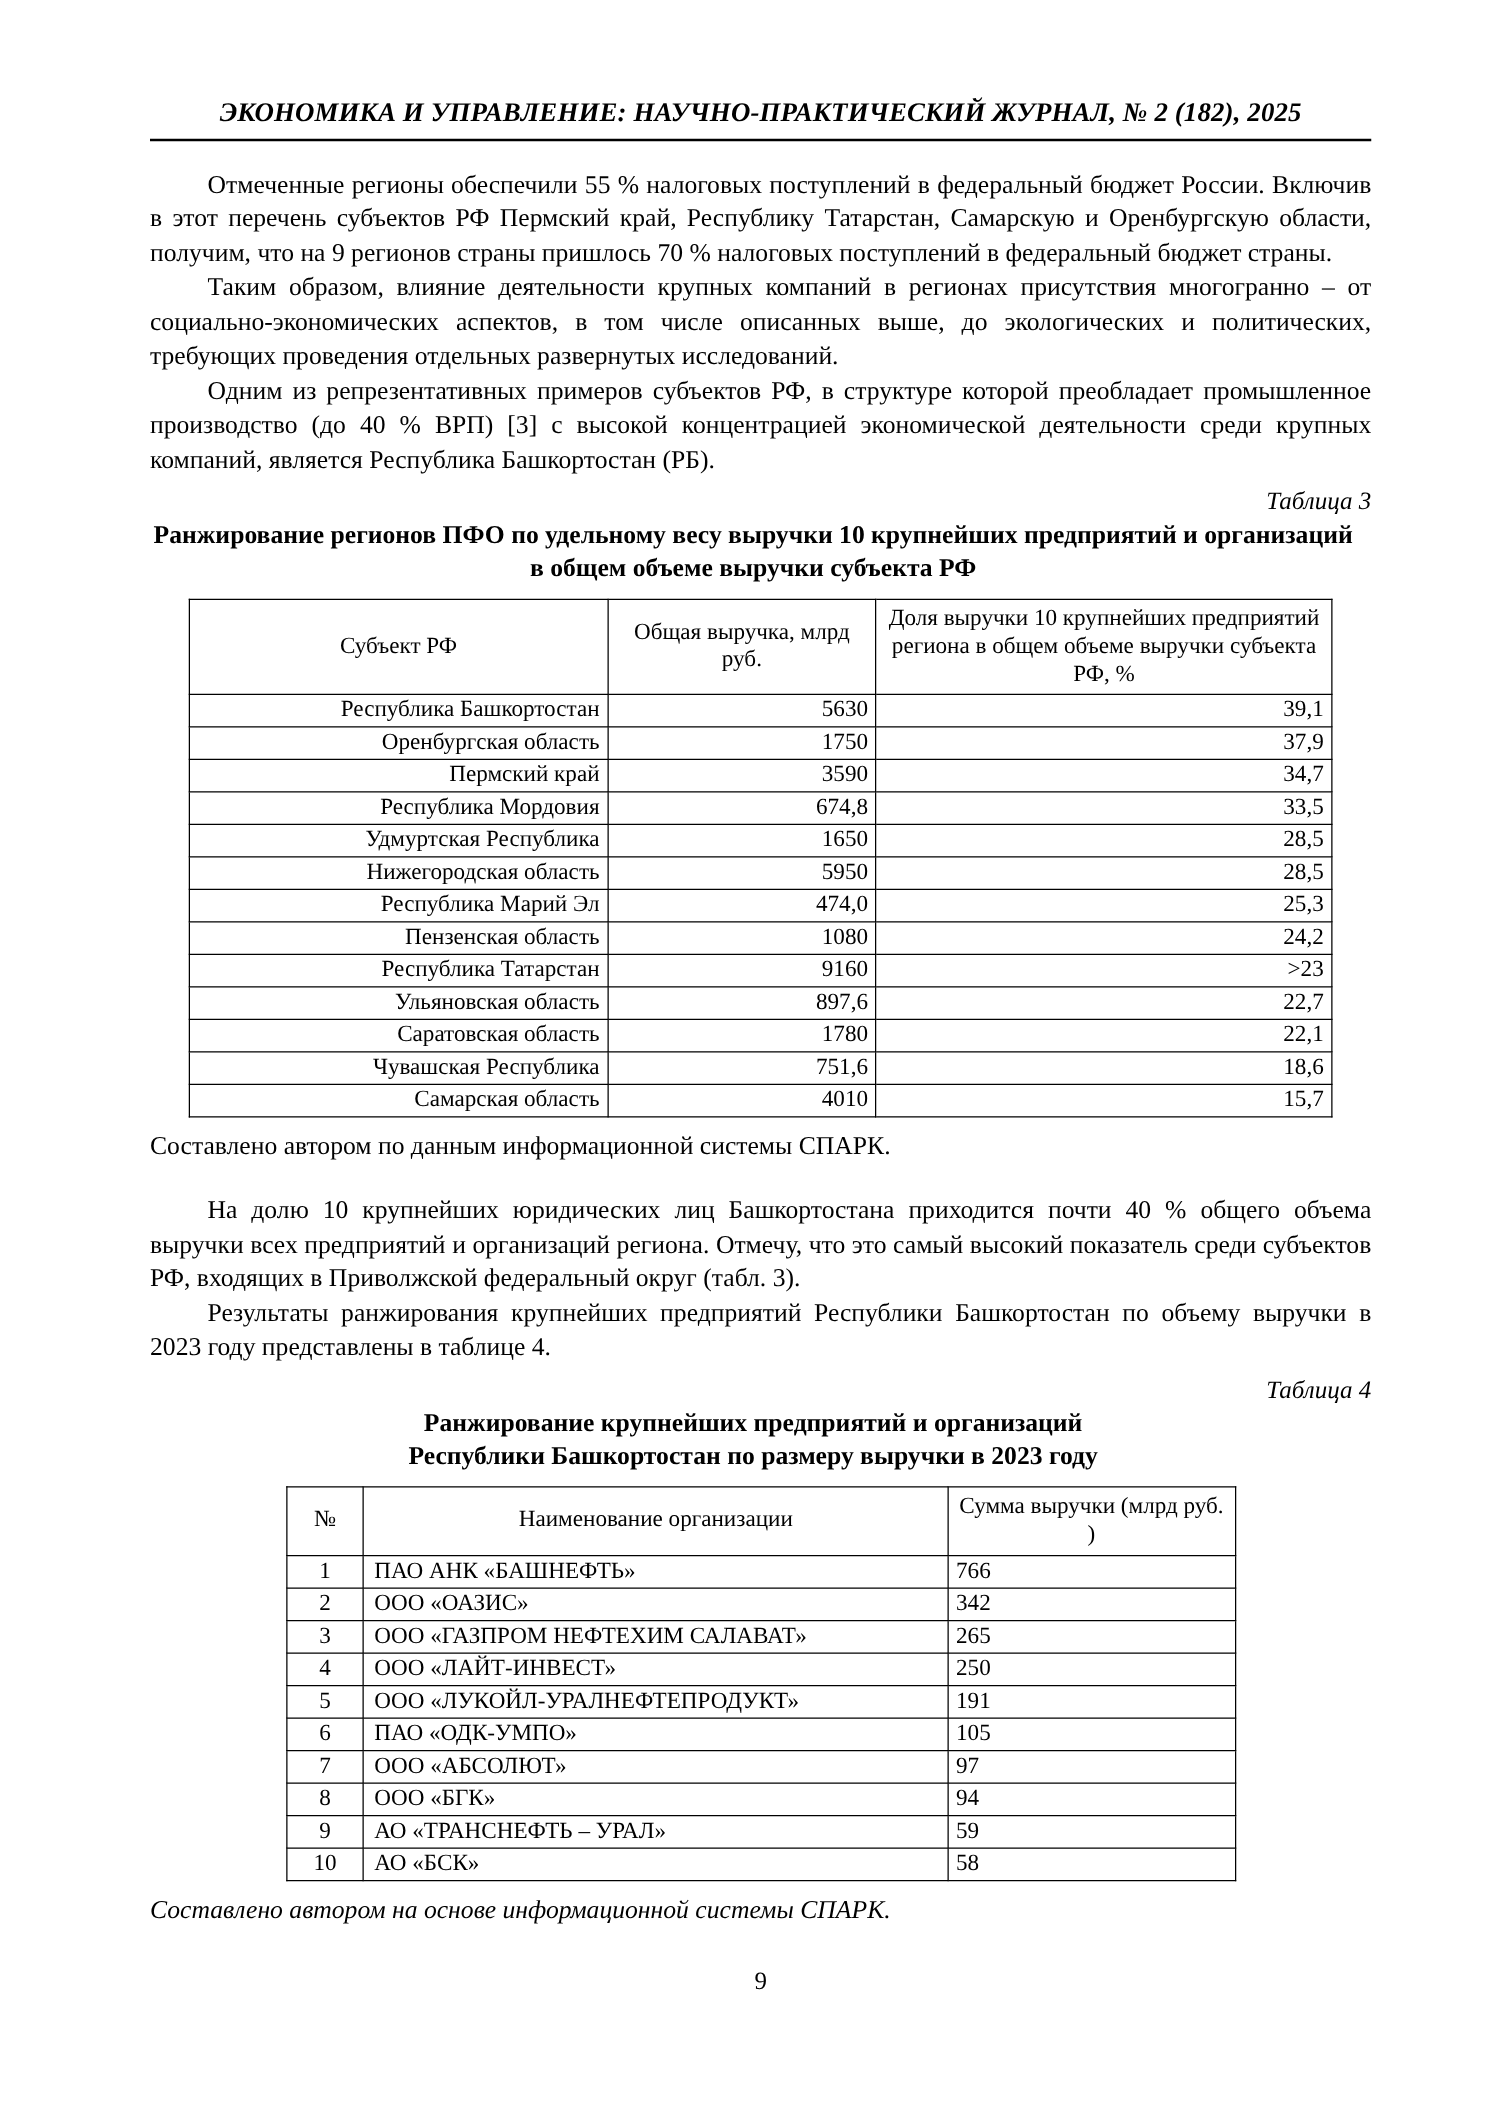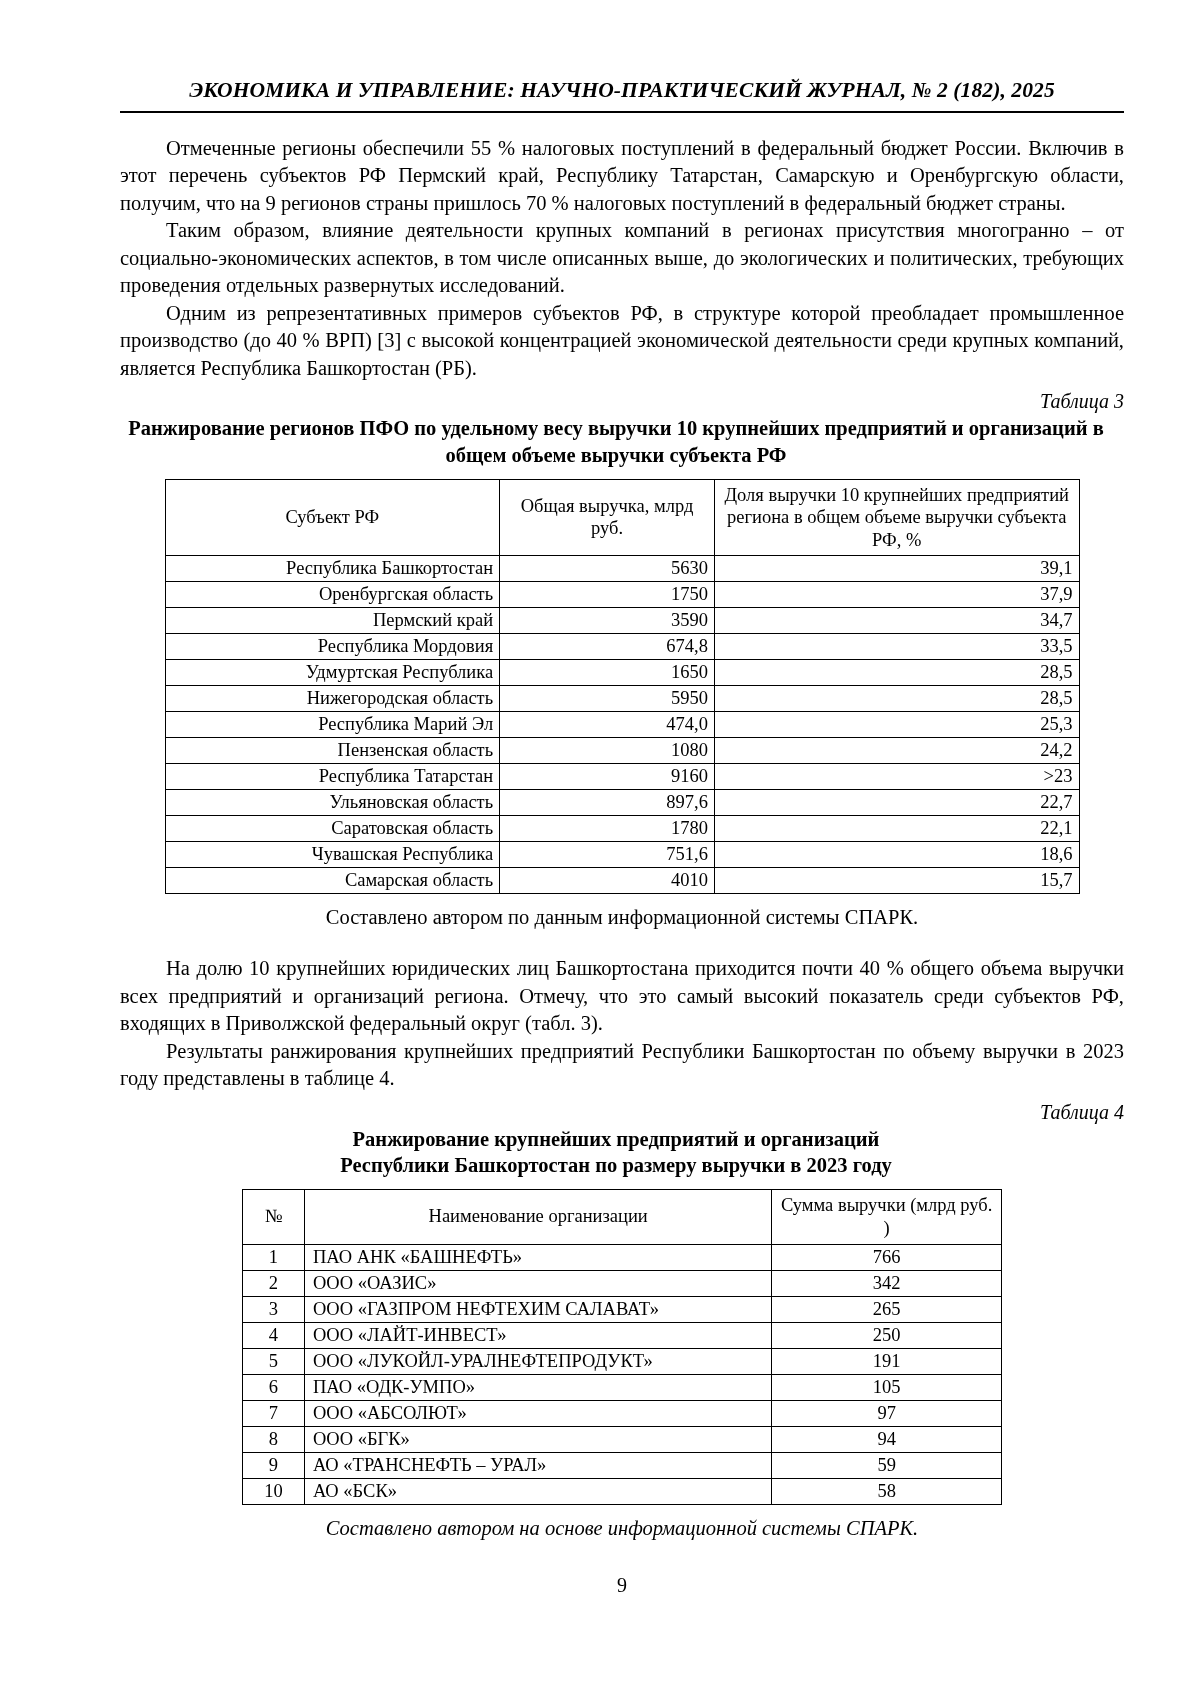--- a/index.html
+++ b/index.html
@@ -11,21 +11,21 @@
     width: 1200px;
     height: 1698px;
     font-family: "Liberation Serif", "DejaVu Serif", serif;
     color: #000000;
     position: relative;
   }
   .page {
     box-sizing: border-box;
     width: 1200px;
     min-height: 1698px;
-    padding: 78px 76px 40px 120px;
+    padding: 78px 103px 40px 120px;
     position: relative;
   }
   .running-head {
     text-align: center;
     font-style: italic;
     font-weight: bold;
     font-size: 21.5px;
     letter-spacing: 0.1px;
     padding-bottom: 8px;
     border-bottom: 2px solid #000;
@@ -80,24 +80,23 @@
   table.t3 col.c1 { width: 335px; }
   table.t3 col.c2 { width: 215px; }
   table.t3 col.c3 { width: 365px; }
 
   table.t4 col.c1 { width: 62px; }
   table.t4 col.c2 { width: 468px; }
   table.t4 col.c3 { width: 230px; }
   table.t4 th { text-align: center; line-height: 1.25; padding: 4px 6px;}
   table.t4 td.idx { text-align: center; }
   table.t4 td.org { text-align: left; padding-left: 8px; }
-  table.t4 td.sum { text-align: center; }
+  table.t4 td.sum { text-align: left; }
 
   .table-source {
-    text-align: center;
     font-size: 20.5px;
     margin-top: 12px;
   }
   .table-source.italic { font-style: italic; font-weight: normal; }
   .gap-md { height: 26px; }
   .page-number {
     text-align: center;
     font-size: 20px;
     margin-top: 34px;
   }

